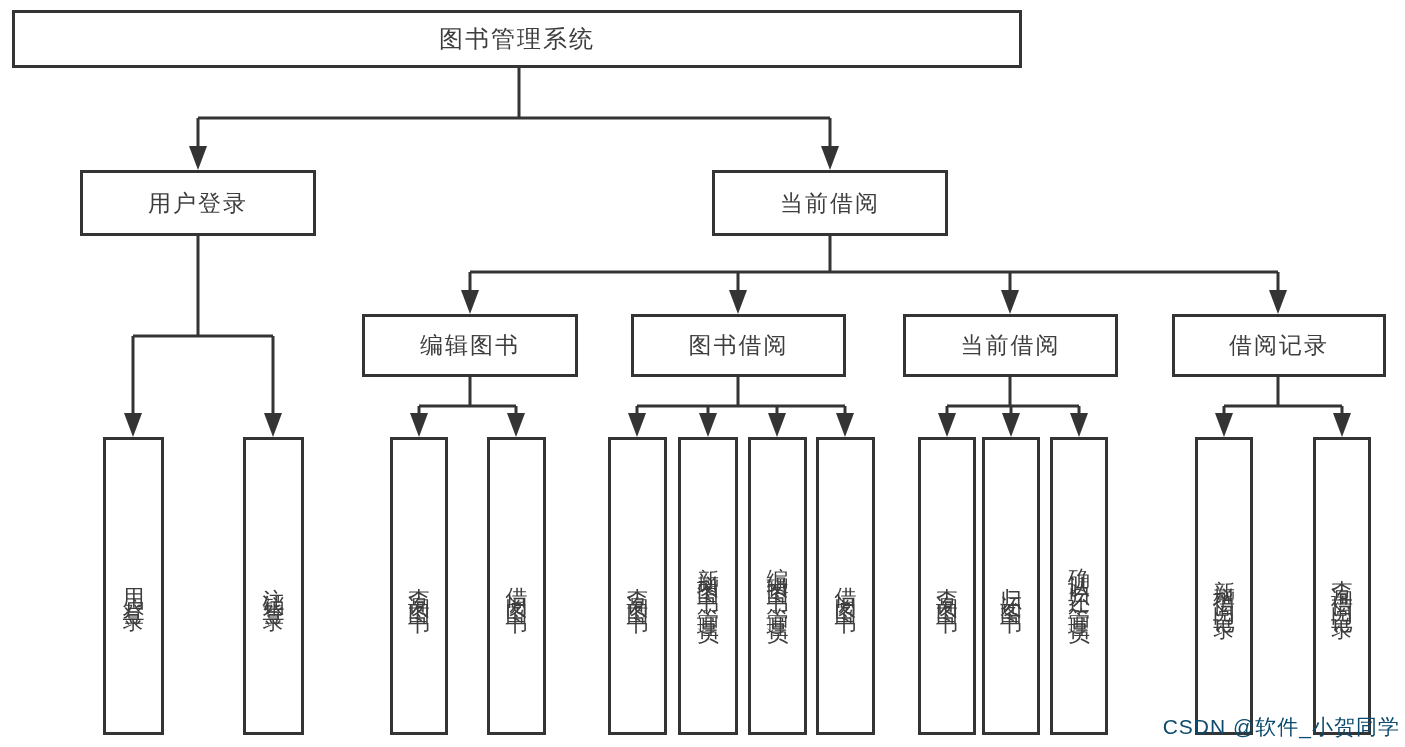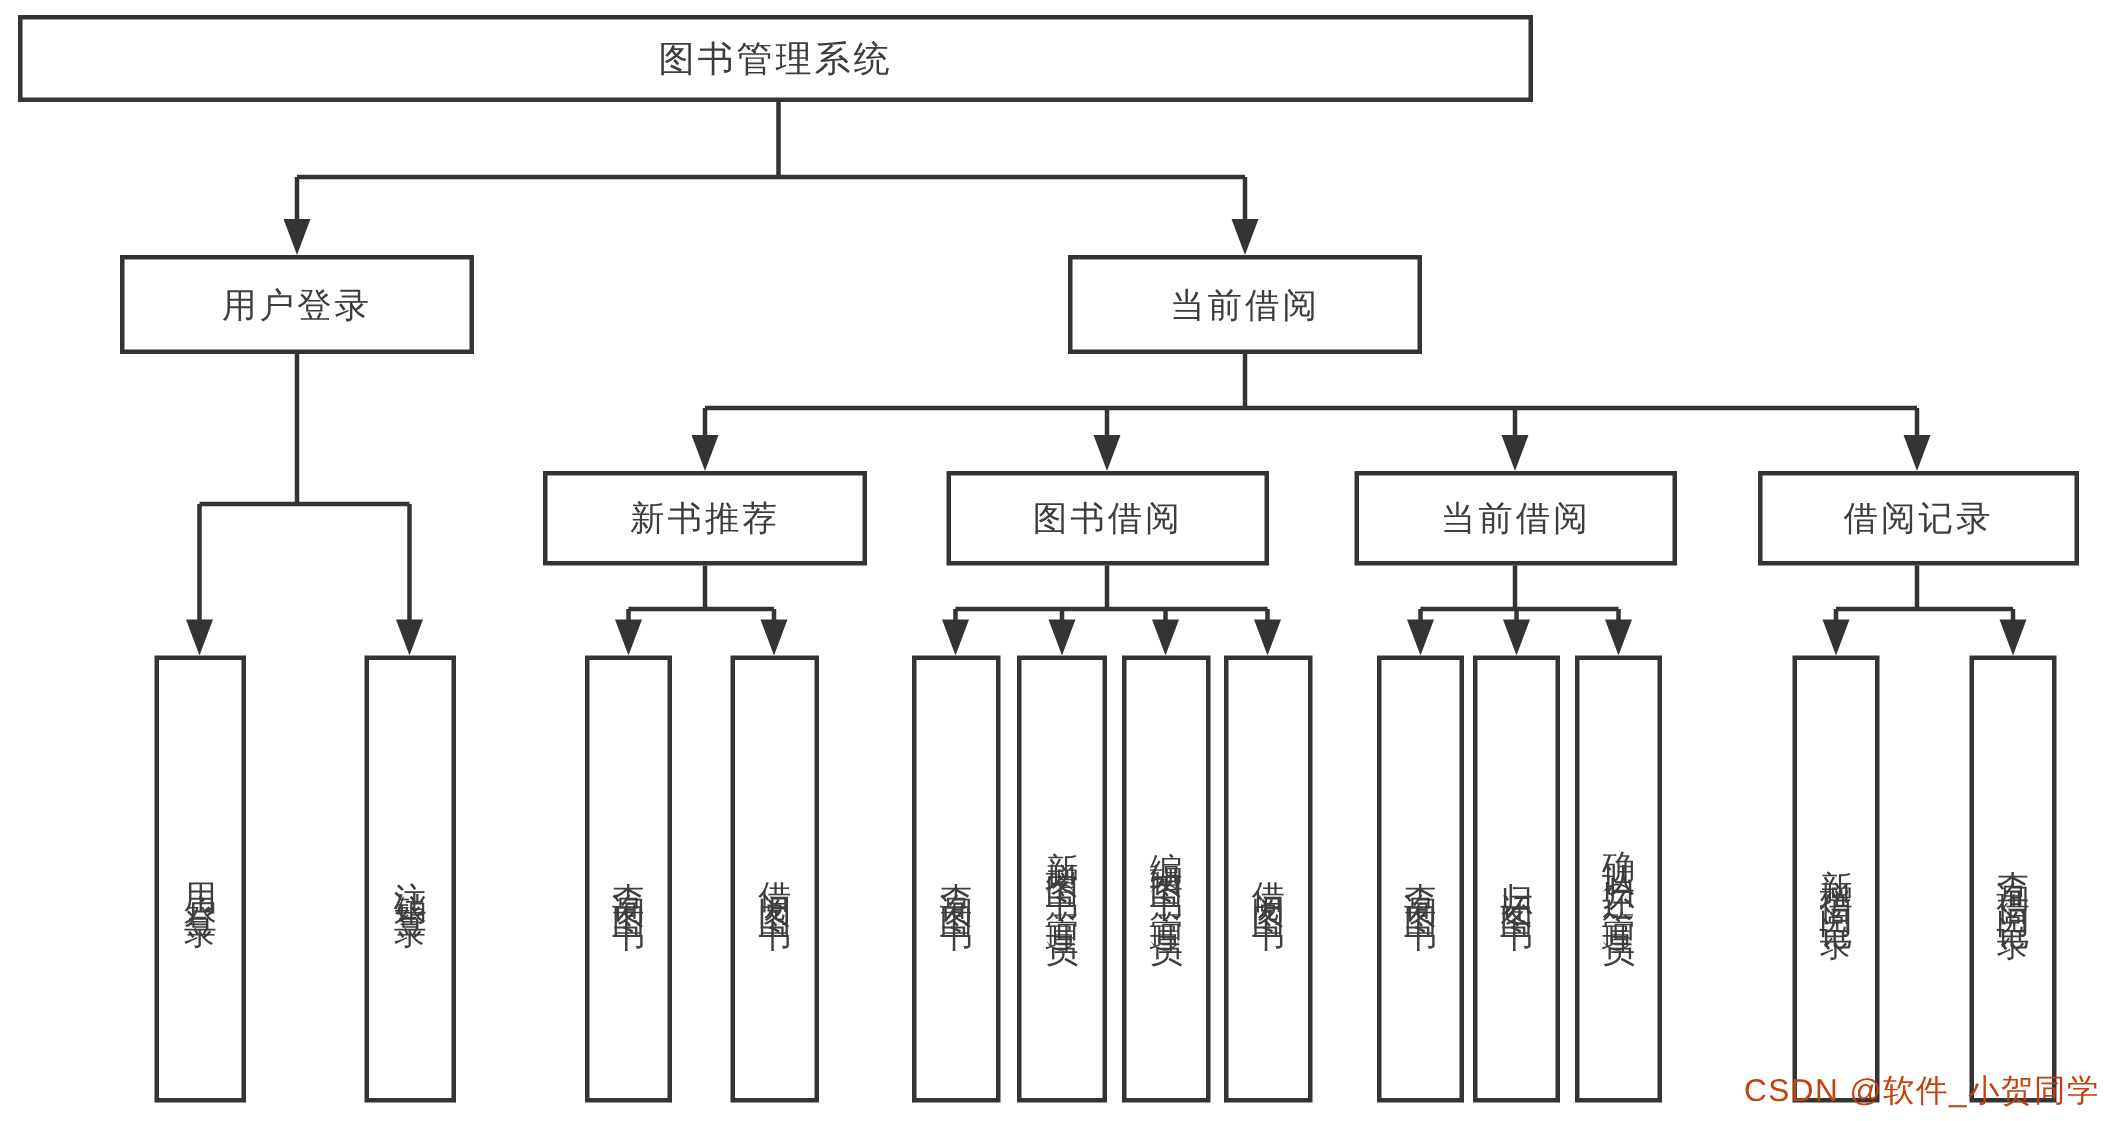--- a/index.html
+++ b/index.html
@@ -16,21 +16,21 @@
     color:#3d3d3d;font-size:23px;letter-spacing:2px;white-space:nowrap;
   }
   .hbox.root span{font-size:24px;}
   .vlabel{
     position:absolute;left:50%;top:50%;transform:translate(-50%,-50%);
     writing-mode:vertical-rl;text-orientation:mixed;
     color:#3d3d3d;font-size:22px;letter-spacing:8px;white-space:nowrap;line-height:1;
   }
   .watermark{
     position:absolute;top:713px;right:5px;z-index:3;
-    color:#c2410c;font-size:21px;letter-spacing:1px;white-space:nowrap;
+    color:#0c4a6e;font-size:21px;letter-spacing:1px;white-space:nowrap;
   }
 </style>
 </head>
 <body>
 
 <div class="canvas">
 
   <svg class="wires" width="1405" height="747" viewBox="0 0 1405 747">
     <g stroke="#343434" stroke-width="3" fill="none">
       <path d="M519 68 V118 M198 118 H830 M198 118 V150 M830 118 V150"></path>
@@ -69,21 +69,21 @@
   </div>
 
   <div class="box hbox" style="left:80px;top:170px;width:236px;height:66px">
     <span>用户登录</span>
   </div>
   <div class="box hbox" style="left:712px;top:170px;width:236px;height:66px">
     <span>当前借阅</span>
   </div>
 
   <div class="box hbox" style="left:362px;top:314px;width:216px;height:63px">
-    <span>新书推荐</span>
+    <span>编辑图书</span>
   </div>
   <div class="box hbox" style="left:903px;top:314px;width:215px;height:63px">
     <span>当前借阅</span>
   </div>
   <div class="box hbox" style="left:631px;top:314px;width:215px;height:63px">
     <span>图书借阅</span>
   </div>
   <div class="box hbox" style="left:1172px;top:314px;width:214px;height:63px">
     <span>借阅记录</span>
   </div>

